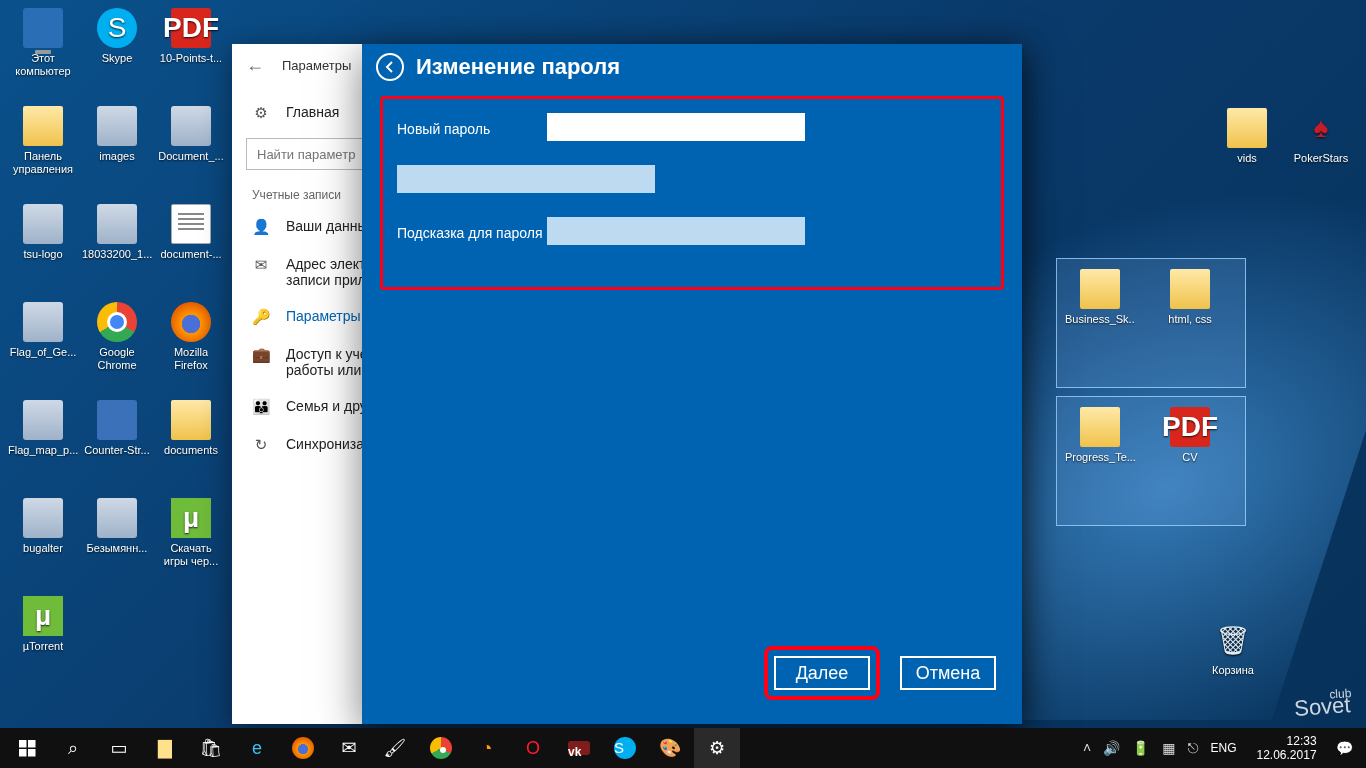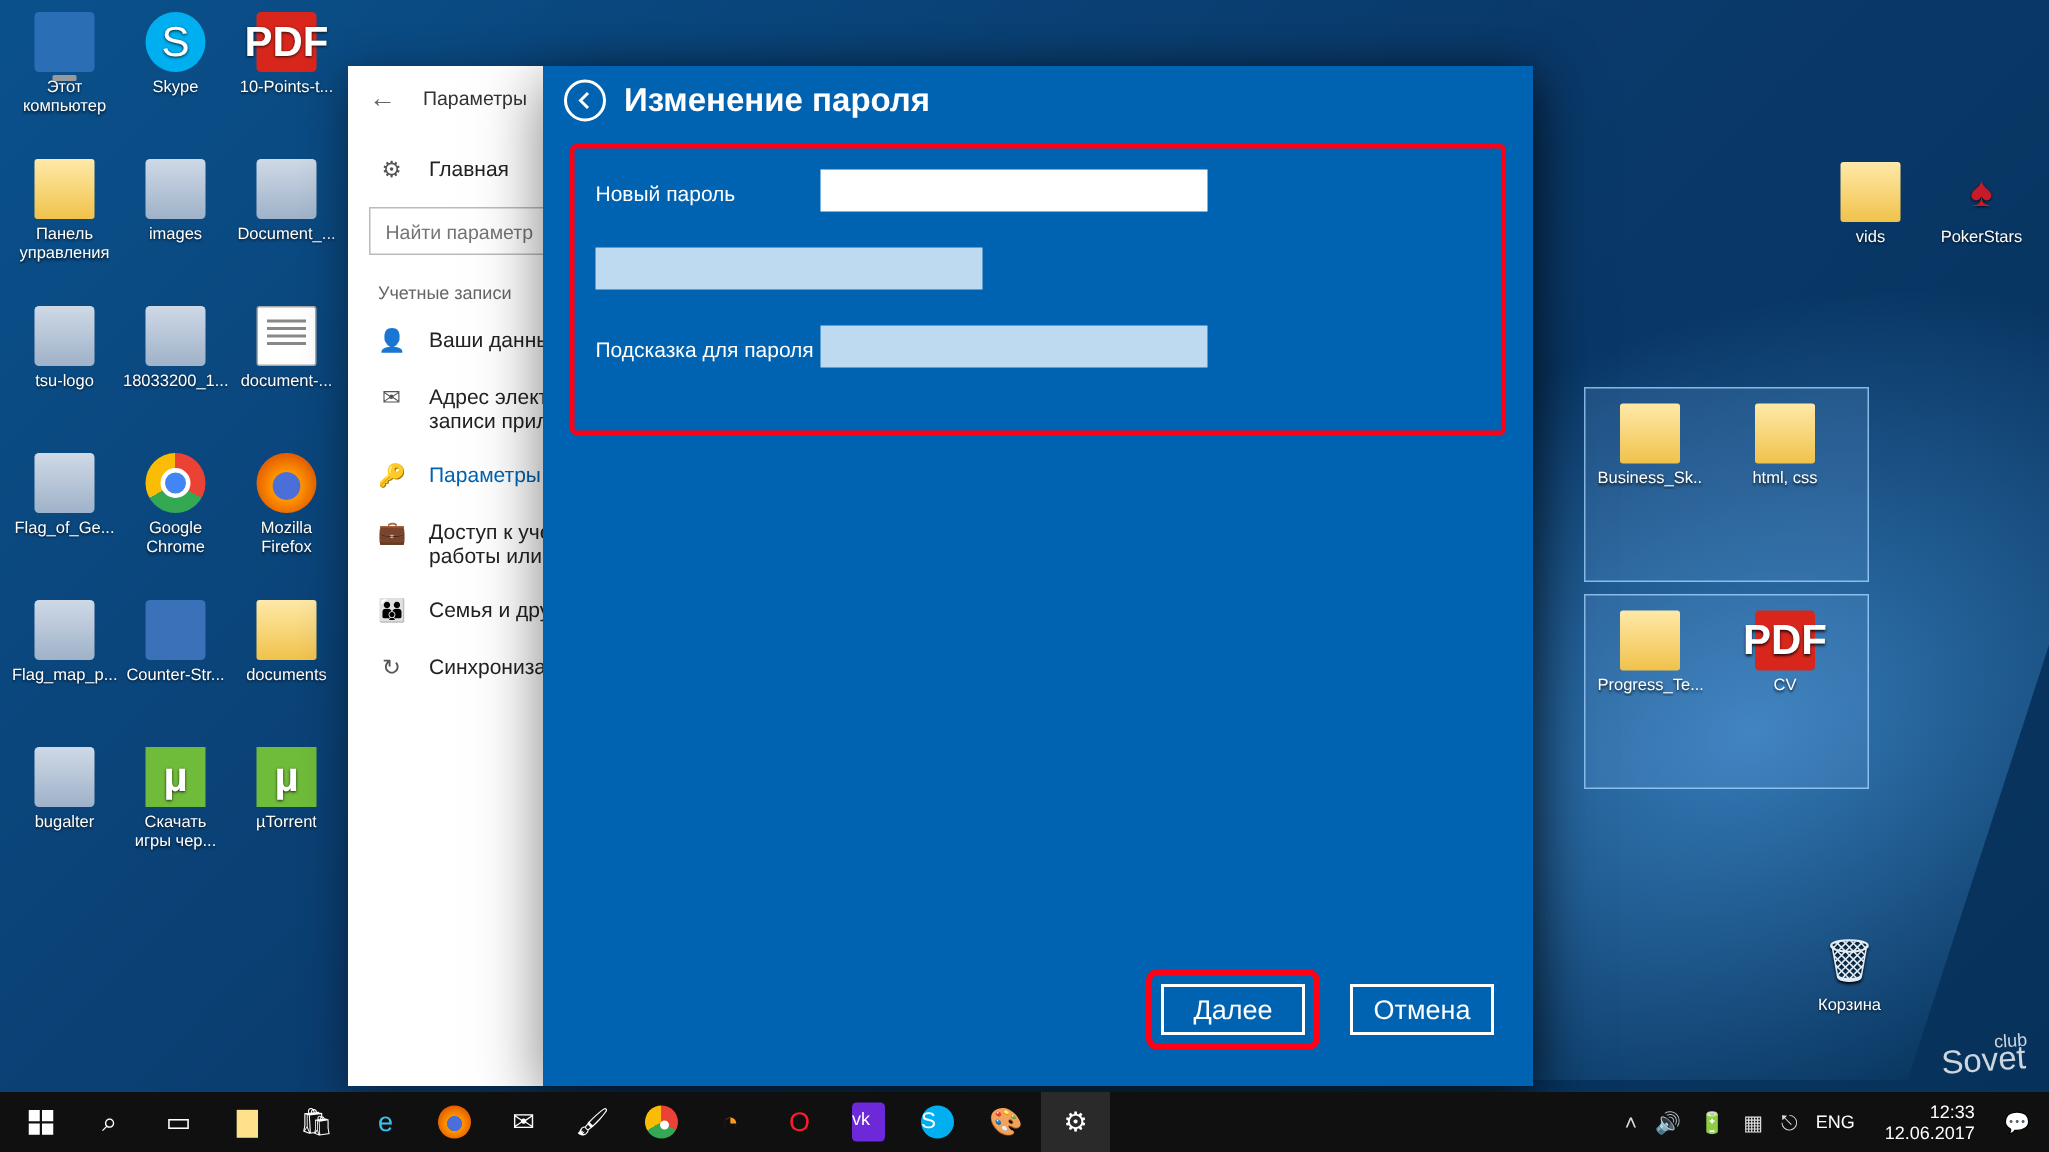--- a/index.html
+++ b/index.html
@@ -134,20 +134,24 @@
       </div>
       <div class="d-icon">
         <div class="ic ic-folder"></div>
         <span>documents</span>
       </div>
       <div class="d-icon">
         <div class="ic ic-img"></div>
         <span>bugalter</span>
       </div>
       <div class="d-icon">
+        <div class="ic ic-img"></div>
+        <span>Безымянн...</span>
+      </div>
+      <div class="d-icon">
         <div class="ic ic-tor">µ</div>
         <span>Скачать<br>игры чер...</span>
       </div>
       <div class="d-icon">
         <div class="ic ic-tor">µ</div>
         <span>µTorrent</span>
       </div>
     </div>
 
   <div class="d-icons-right" id="icons-right">
@@ -307,21 +311,21 @@
     <div class="tb-btn">
         <span class="ic-chrome" style="width:22px;height:22px"></span>
       </div>
     <div class="tb-btn">
         <span style="color:#ff9a1a">◔</span>
       </div>
     <div class="tb-btn">
         <span style="color:#ff1b2d">O</span>
       </div>
     <div class="tb-btn">
-        <span style="background:#6d28d9;width:22px;height:26px;border-radius:3px;font-size:12px;line-height:22px;font-weight:normal">vk</span>
+        <span style="background:#7f1d1d;width:22px;height:14px;border-radius:3px;font-size:12px;line-height:22px;font-weight:bold">vk</span>
       </div>
     <div class="tb-btn">
         <span class="ic-skype" style="width:22px;height:22px;font-size:15px;line-height:22px">S</span>
       </div>
     <div class="tb-btn">
         <span>🎨</span>
       </div>
     <div class="tb-btn" style="background:#2a2a2a">
         <span>⚙</span>
       </div>

